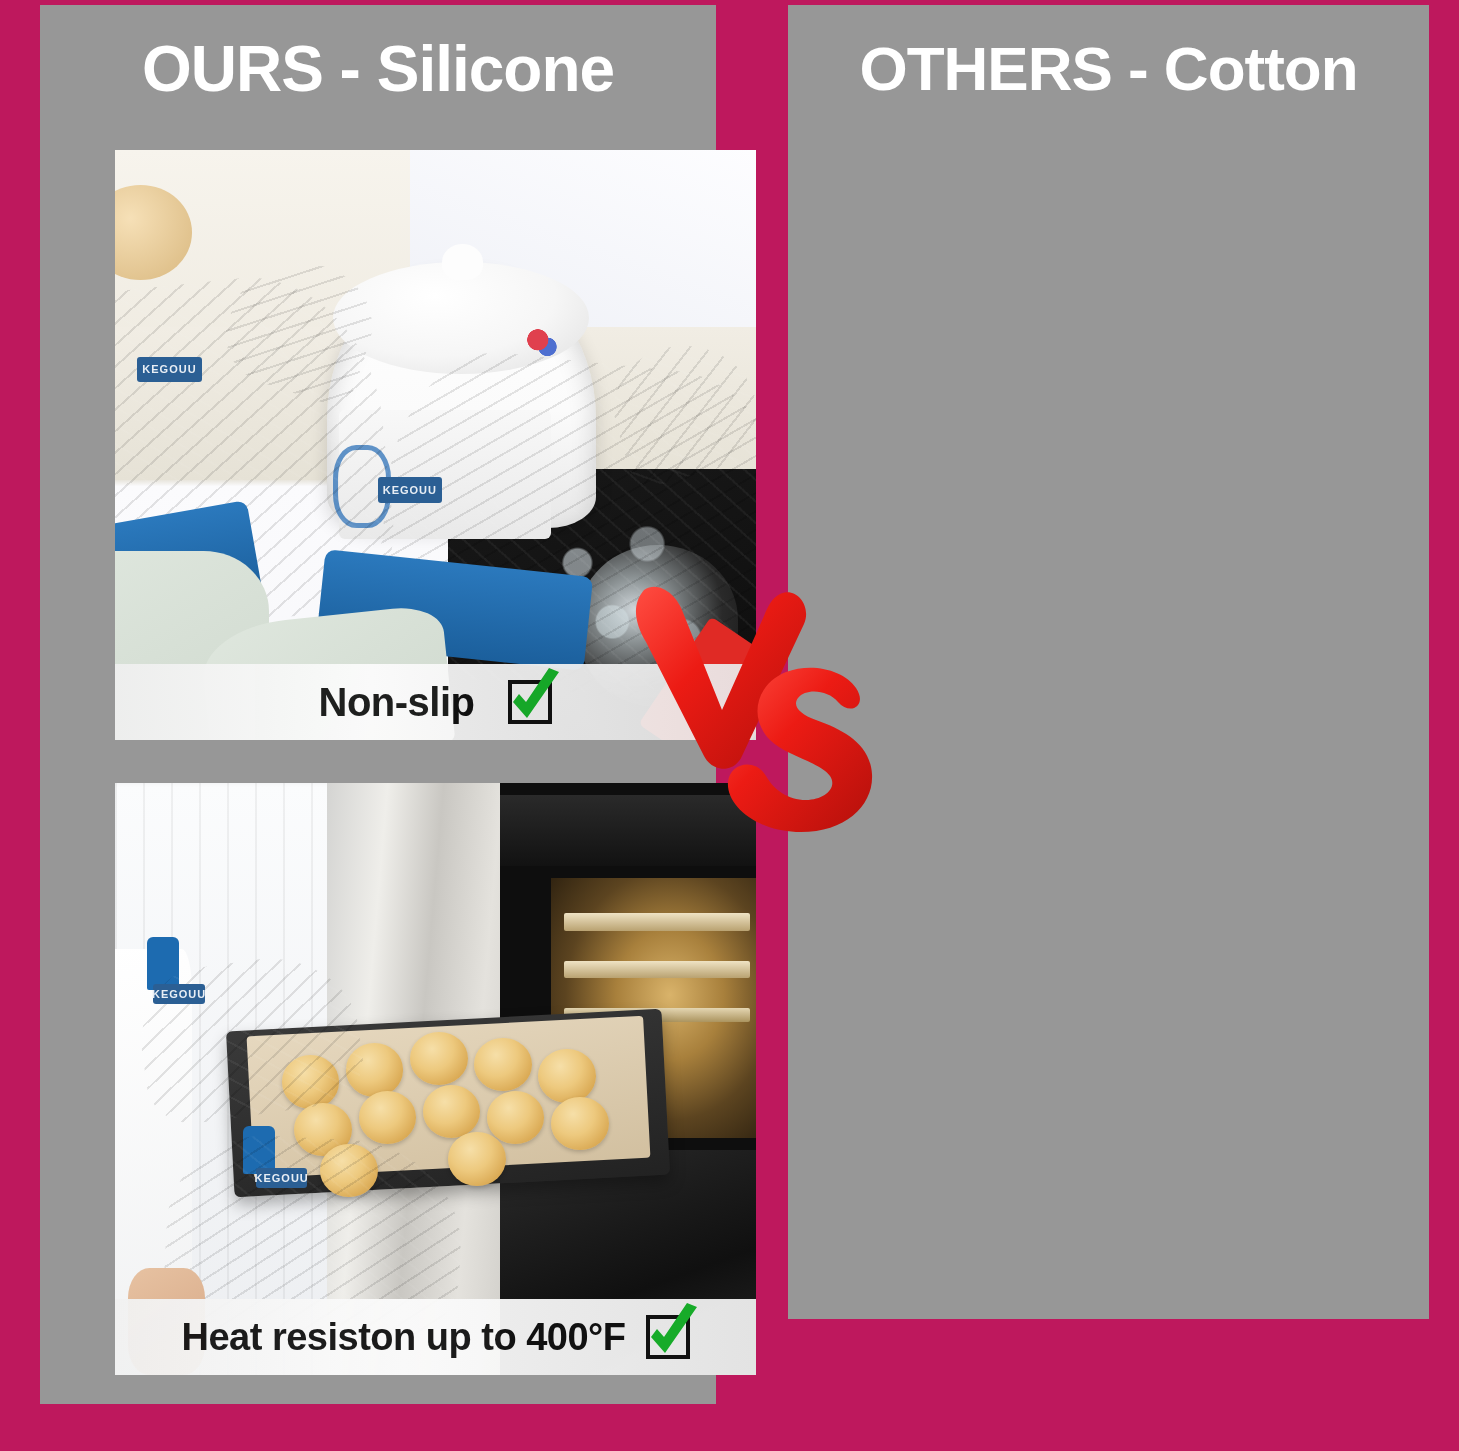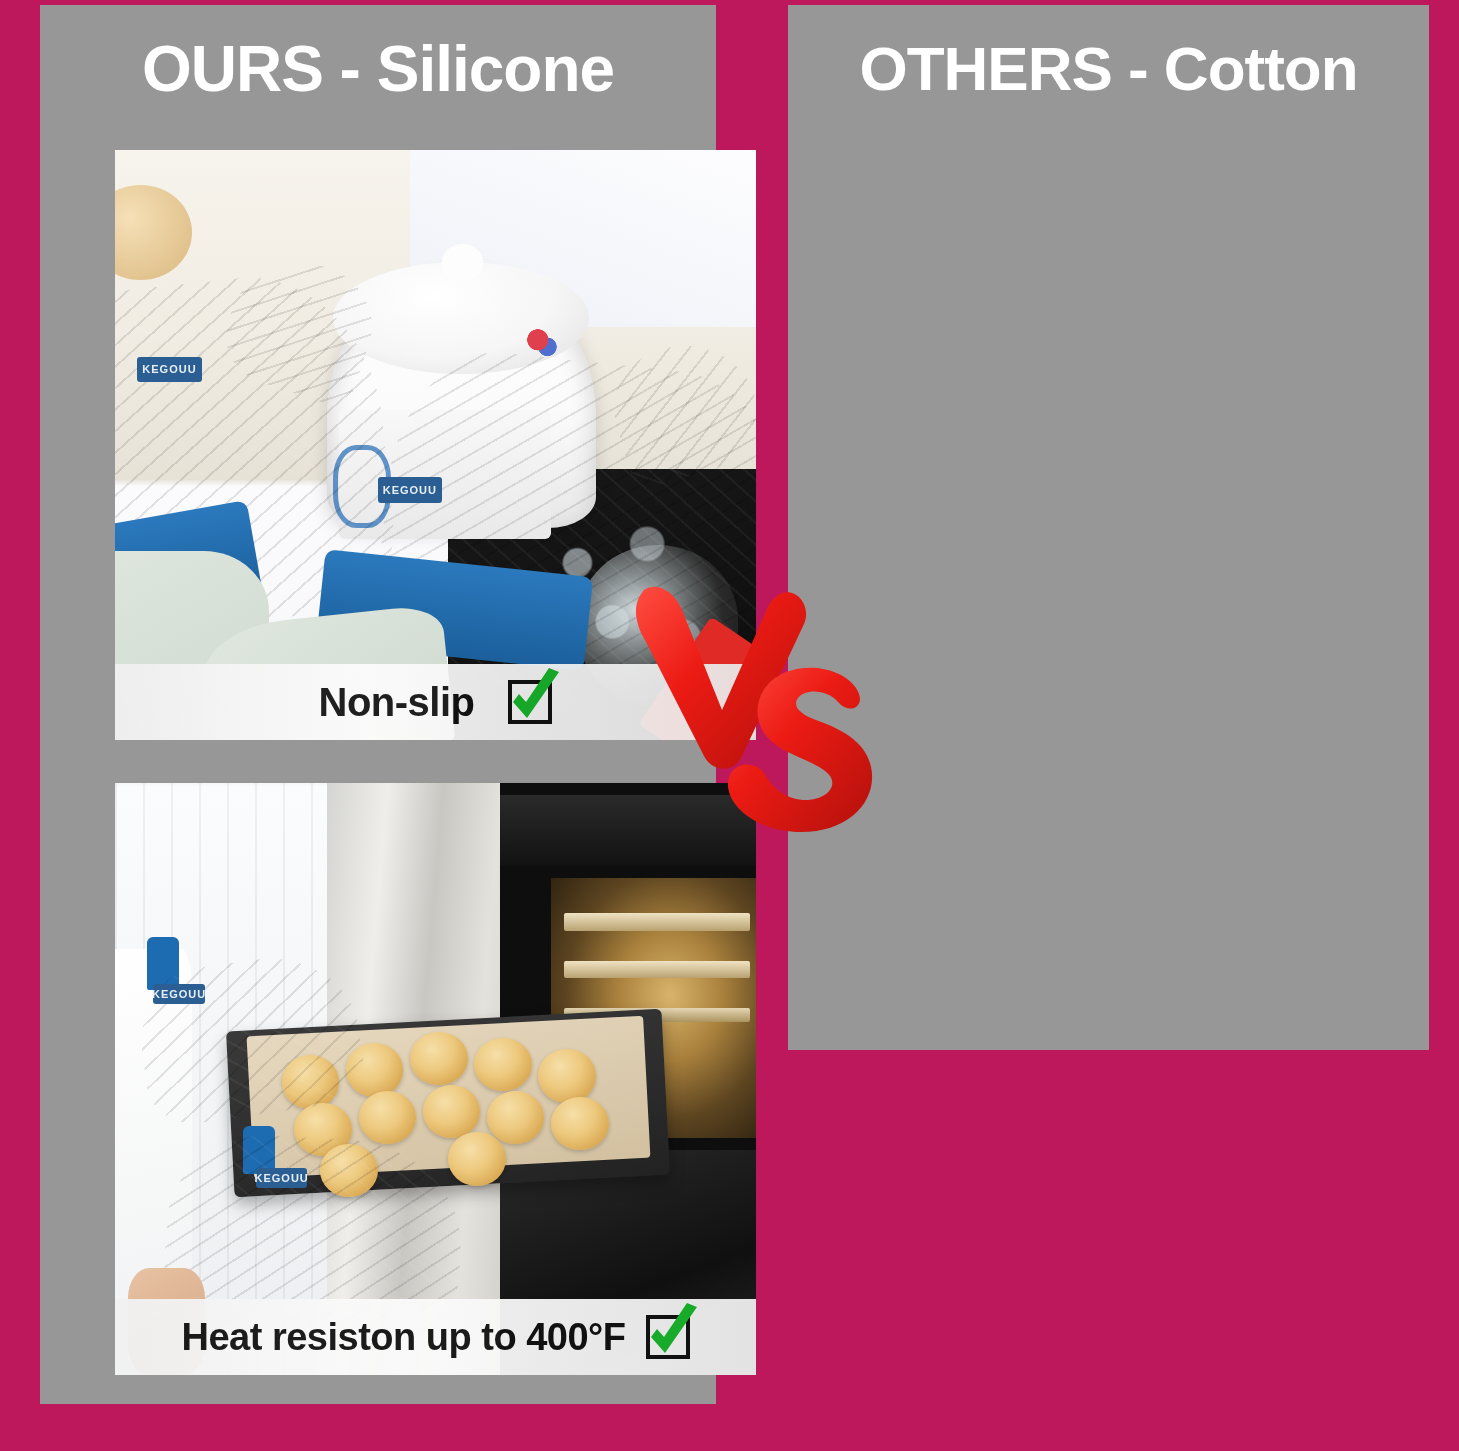--- a/index.html
+++ b/index.html
@@ -4,21 +4,21 @@
 <style>
   * { margin:0; padding:0; box-sizing:border-box; }
   html,body { width:1459px; height:1451px; background:#ffffff; }
   body { font-family:"Liberation Sans", sans-serif; -webkit-font-smoothing:antialiased; }
 
   #root { position:relative; width:1459px; height:1451px; background:#be185d; overflow:hidden; }
 
   
   .panel { position:absolute; background:#979797; }
   #panel-left  { left:40px;  top:5px; width:676px;  height:1399px; }
-  #panel-right { left:788px; top:5px; width:641px;  height:1045px; }
+  #panel-right { left:788px; top:5px; width:641px;  height:1314px; }
 
   .panel-title {
     position:absolute; left:0; right:0; top:18px; height:92px;
     color:#ffffff; font-weight:bold; font-size:64px; letter-spacing:-1px;
     text-align:center; line-height:92px; white-space:nowrap;
     font-family:"Liberation Sans", sans-serif;
   }
   #panel-right .panel-title { font-size:62px; }
 
   

